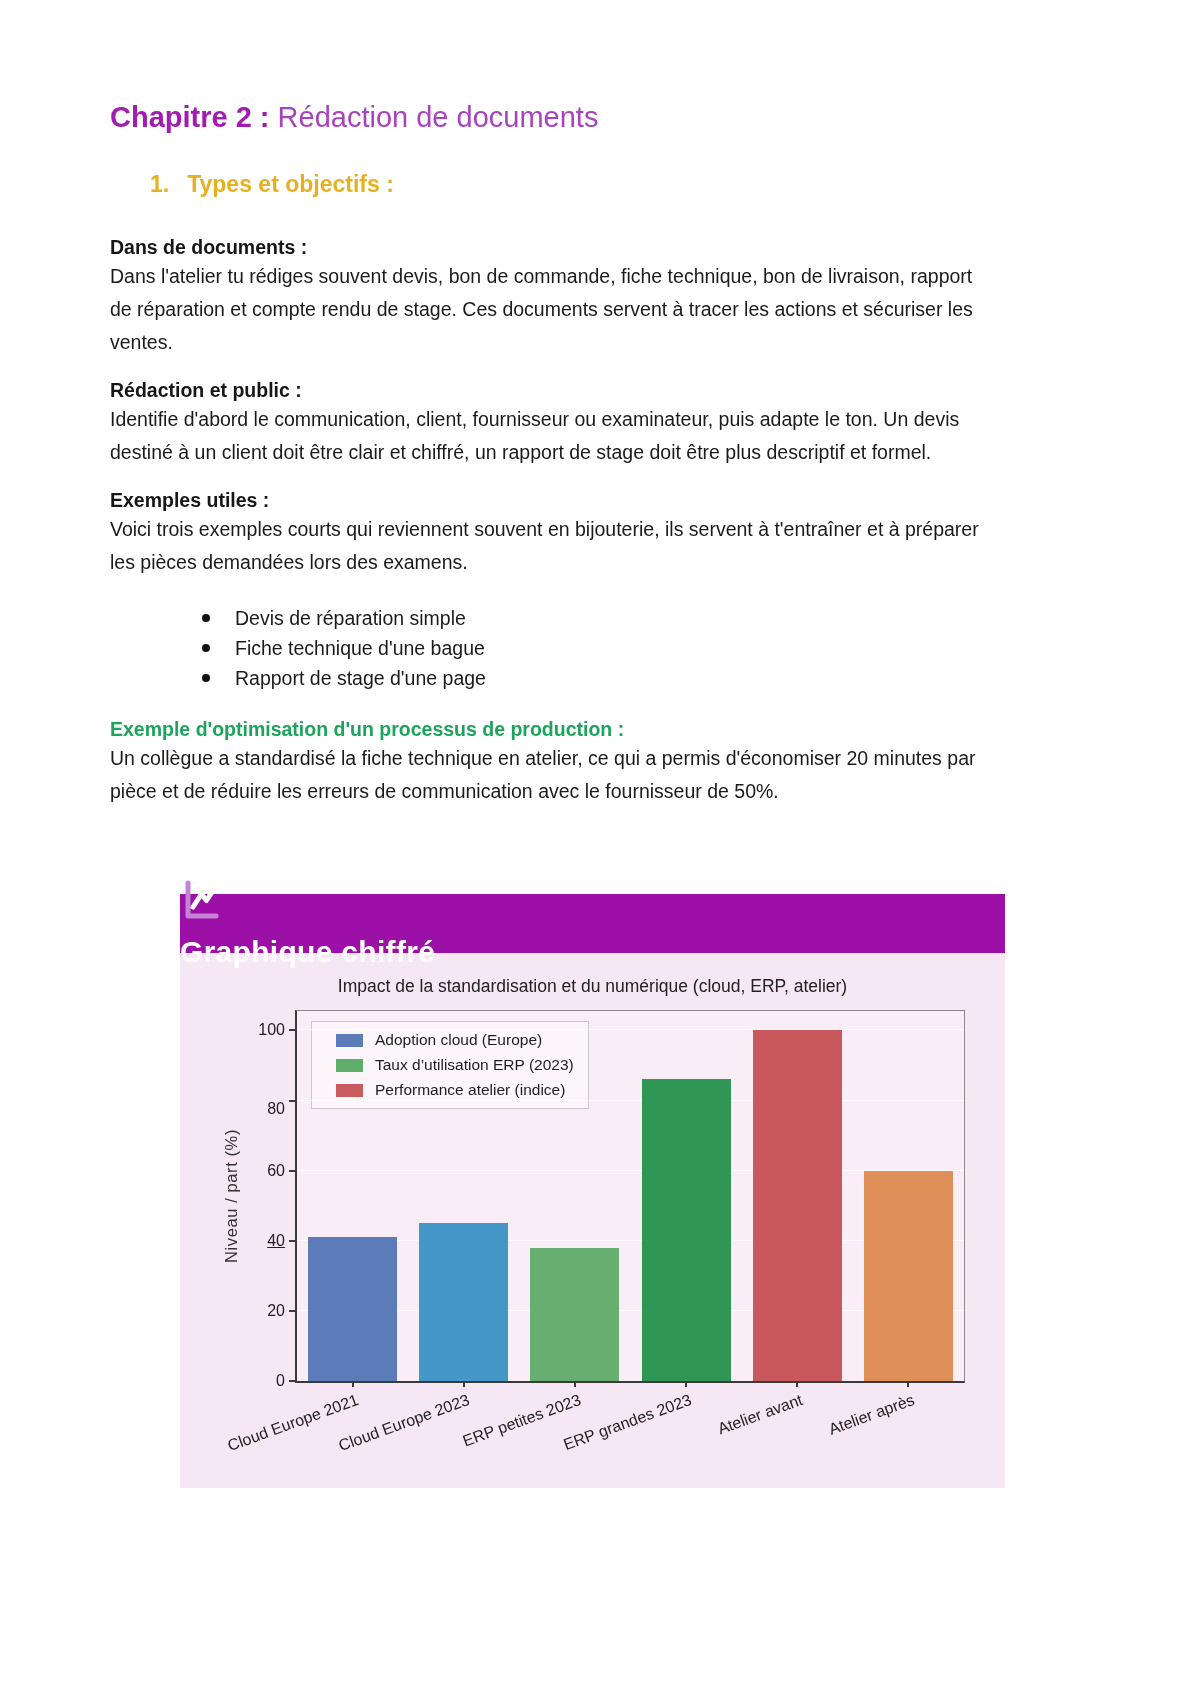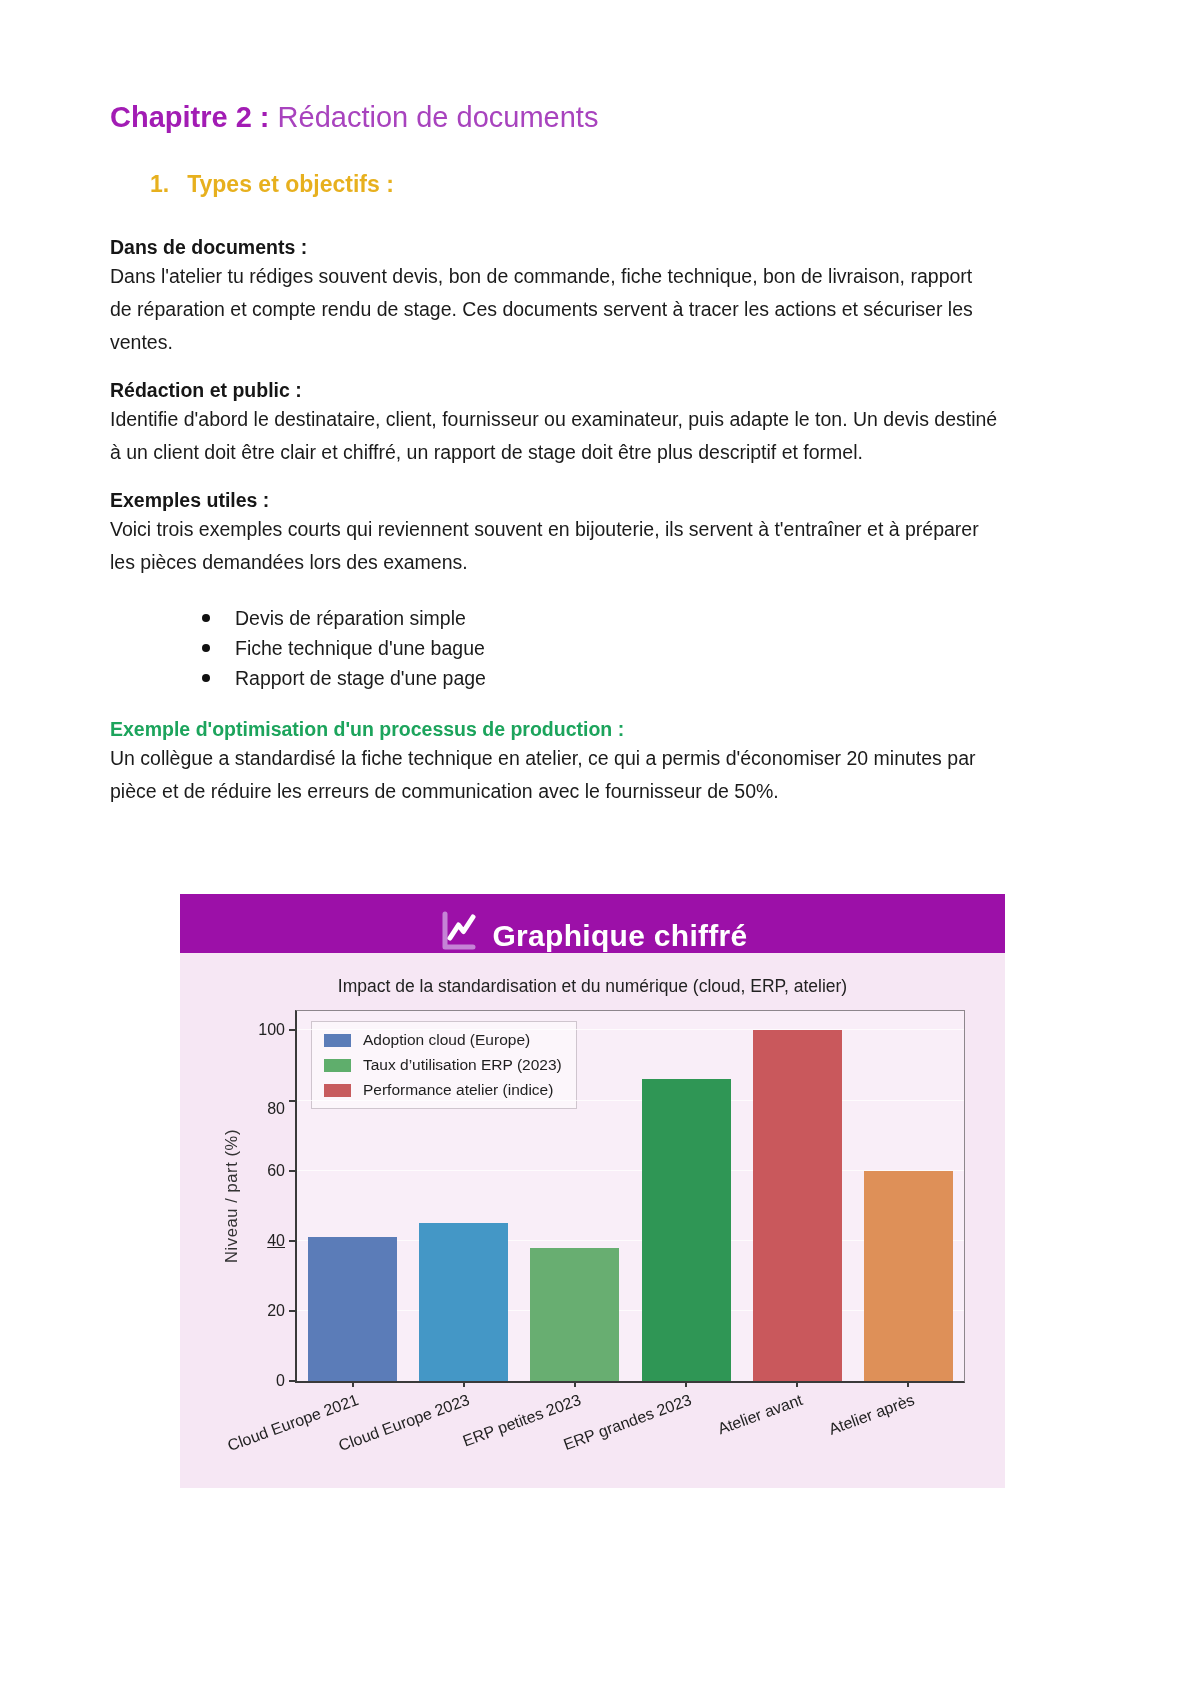--- a/index.html
+++ b/index.html
@@ -17,55 +17,55 @@
   .sec-h.first{margin-top:38px;}
   .sec-p{margin:1px 0 0;font-size:19.5px;line-height:1.69;color:#1b1b1b;}
   ul.bullets{list-style:none;margin:25px 0 0;padding:0;}
   ul.bullets li{position:relative;margin-left:125px;font-size:19.5px;line-height:30px;}
   ul.bullets li .dot{position:absolute;left:-33px;top:11px;width:8px;height:8px;border-radius:50%;background:#111;}
   .sec-h.green{color:#1ca45c;margin-top:25px;}
 
   
   .card{position:relative;margin:86px 0 0 70px;width:825px;height:594px;background:#f6e7f4;}
   .card-header{position:absolute;left:0;top:0;width:100%;height:59px;background:#9c10a8;
-    display:flex;align-items:flex-end;justify-content:center;gap:13px;}
+    display:flex;align-items:flex-start;justify-content:center;gap:13px;flex-direction:column;}
   .card-header .hdr-text{color:#ffffff;font-size:30px;font-weight:800;letter-spacing:0.3px;}
   .chart-title{position:absolute;left:0;top:82px;width:100%;text-align:center;
     font-size:17.5px;font-weight:500;color:#222222;}
   .plot{position:absolute;left:115px;top:116px;width:667px;height:370px;background:#f9eef8;
     border-top:1px solid #8d868c;border-right:1px solid #8d868c;
     border-left:2px solid #3a3a3a;border-bottom:2px solid #3a3a3a;}
   .gridline{position:absolute;left:0;width:100%;height:1px;background:rgba(255,255,255,0.75);}
   .bar{position:absolute;bottom:0;}
   .ytick-label{position:absolute;left:-62px;width:50px;text-align:right;font-size:16px;color:#222;}
   .ytick-mark{position:absolute;left:-8px;width:7px;height:2px;background:#3a3a3a;}
   .xtick-mark{position:absolute;width:2px;height:6px;background:#3a3a3a;}
   .xtick-label{position:absolute;white-space:nowrap;font-size:16px;color:#222;
     transform-origin:100% 0;transform:rotate(-20deg);}
   .ylabel{position:absolute;top:50%;left:-66px;transform:translate(-50%,-50%) rotate(-90deg);
     white-space:nowrap;font-size:16.5px;color:#333;letter-spacing:0.6px;}
   .legend{position:absolute;left:14px;top:10px;background:rgba(252,246,251,0.93);
-    border:1px solid #cfc5ce;padding:9px 14px 9px 12px;display:flex;flex-direction:column;gap:7px;justify-content:center;}
+    border:1px solid #cfc5ce;padding:9px 14px 9px 24px;display:flex;flex-direction:column;gap:7px;justify-content:center;}
   .legend-item{display:flex;align-items:center;gap:12px;font-size:15.5px;color:#1e1e1e;}
   .legend-swatch{width:27px;height:13px;flex:0 0 auto;}
 </style>
 </head>
 <body>
 
 <div class="content">
 
   <h1 class="doc-title"><span class="t-bold">Chapitre 2 :</span><span class="t-rest"> Rédaction de documents</span></h1>
 
   <div class="sub-heading"><span class="num">1.</span><span>Types et objectifs :</span></div>
 
   <div class="sec-h first">Dans de documents :</div>
   <p class="sec-p">Dans l'atelier tu rédiges souvent devis, bon de commande, fiche technique, bon de livraison, rapport de réparation et compte rendu de stage. Ces documents servent à tracer les actions et sécuriser les ventes.</p>
 
   <div class="sec-h">Rédaction et public :</div>
-  <p class="sec-p">Identifie d'abord le destinataire, client, fournisseur ou examinateur, puis adapte le ton. Un devis destiné à un client doit être clair et chiffré, un rapport de stage doit être plus descriptif et formel.</p>
+  <p class="sec-p">Identifie d'abord le communication, client, fournisseur ou examinateur, puis adapte le ton. Un devis destiné à un client doit être clair et chiffré, un rapport de stage doit être plus descriptif et formel.</p>
 
   <div class="sec-h">Exemples utiles :</div>
   <p class="sec-p">Voici trois exemples courts qui reviennent souvent en bijouterie, ils servent à t'entraîner et à préparer les pièces demandées lors des examens.</p>
 
   <ul class="bullets">
     <li><span class="dot"></span><span>Devis de réparation simple</span></li>
     <li><span class="dot"></span><span>Fiche technique d'une bague</span></li>
     <li><span class="dot"></span><span>Rapport de stage d'une page</span></li>
   </ul>
 

